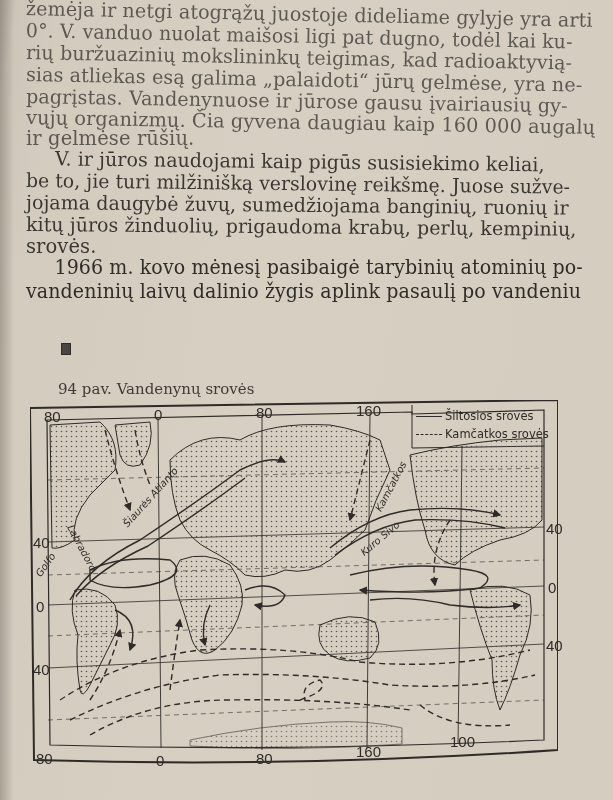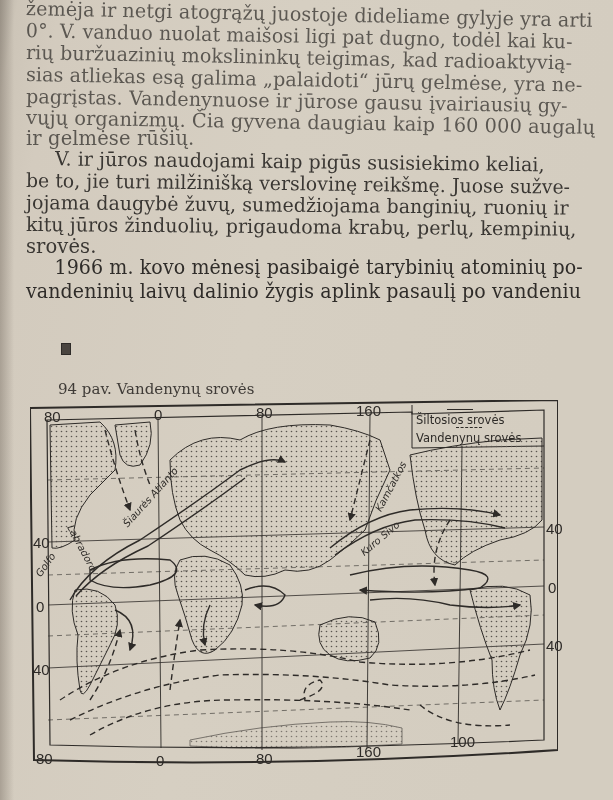--- a/index.html
+++ b/index.html
@@ -13,21 +13,21 @@
     background: linear-gradient(90deg, rgba(90,80,70,0.35), rgba(90,80,70,0)); }
   .text-block { position:absolute; left:26px; width:560px; }
   .line { position:absolute; left:0; white-space:nowrap; font-size:19.5px; line-height:22px; letter-spacing:0.1px; transform-origin:left center; }
   .para1 { top:-4px; opacity:0.78; }
   .indent { padding-left:30px; }
   .fig-marker { position:absolute; left:61px; top:343px; width:8px; height:10px; background:#4a4540; border:1px solid #2e2b28; }
   .caption { position:absolute; left:58px; top:380px; font-size:15px; color:#3f3b37; font-family:"DejaVu Serif", serif; }
   .map-wrap { position:absolute; left:30px; top:400px; width:528px; height:370px; }
   .map-svg { position:absolute; left:0; top:0; }
   .legend { position:absolute; left:412px; top:406px; width:142px; height:46px; }
-  .legend-item { position:absolute; left:4px; font-family:"DejaVu Sans", sans-serif; font-size:11.5px; color:#2e2b28; white-space:nowrap; display:flex; align-items:center; gap:3px;flex-direction:column; }
+  .legend-item { position:absolute; left:4px; font-family:"DejaVu Sans", sans-serif; font-size:11.5px; color:#2e2b28; white-space:nowrap; display:flex; align-items:center; gap:3px; }
   .legend-line { display:inline-block; width:26px; height:0; border-top:1.6px solid #2e2b28; position:relative; }
   .legend-line.dashed { border-top-style:dashed; }
   .axis-label { position:absolute; font-family:Liberation Sans, sans-serif; font-size:15px; color:#2e2b28; }
   .current-label { position:absolute; font-family:"DejaVu Sans", sans-serif; font-size:10px; font-style:italic; color:#2e2b28; transform-origin:left center; white-space:nowrap; }
 </style>
 </head>
 <body>
 
 <div class="page-shadow"></div>
 
@@ -158,15 +158,15 @@
   <span class="current-label" style="left:332px; top:148px; transform:rotate(-40deg);">Kuro Sivo</span>
 </div>
 
 <div class="legend">
   <div class="legend-item" style="top:3px;">
     <span class="legend-line"></span>
     <span>Šiltosios srovės</span>
   </div>
   <div class="legend-item" style="top:21px;">
     <span class="legend-line dashed"></span>
-    <span>Vandenynų srovės</span>
+    <span>Kamčatkos srovės</span>
   </div>
 </div>
 
 </body></html>

